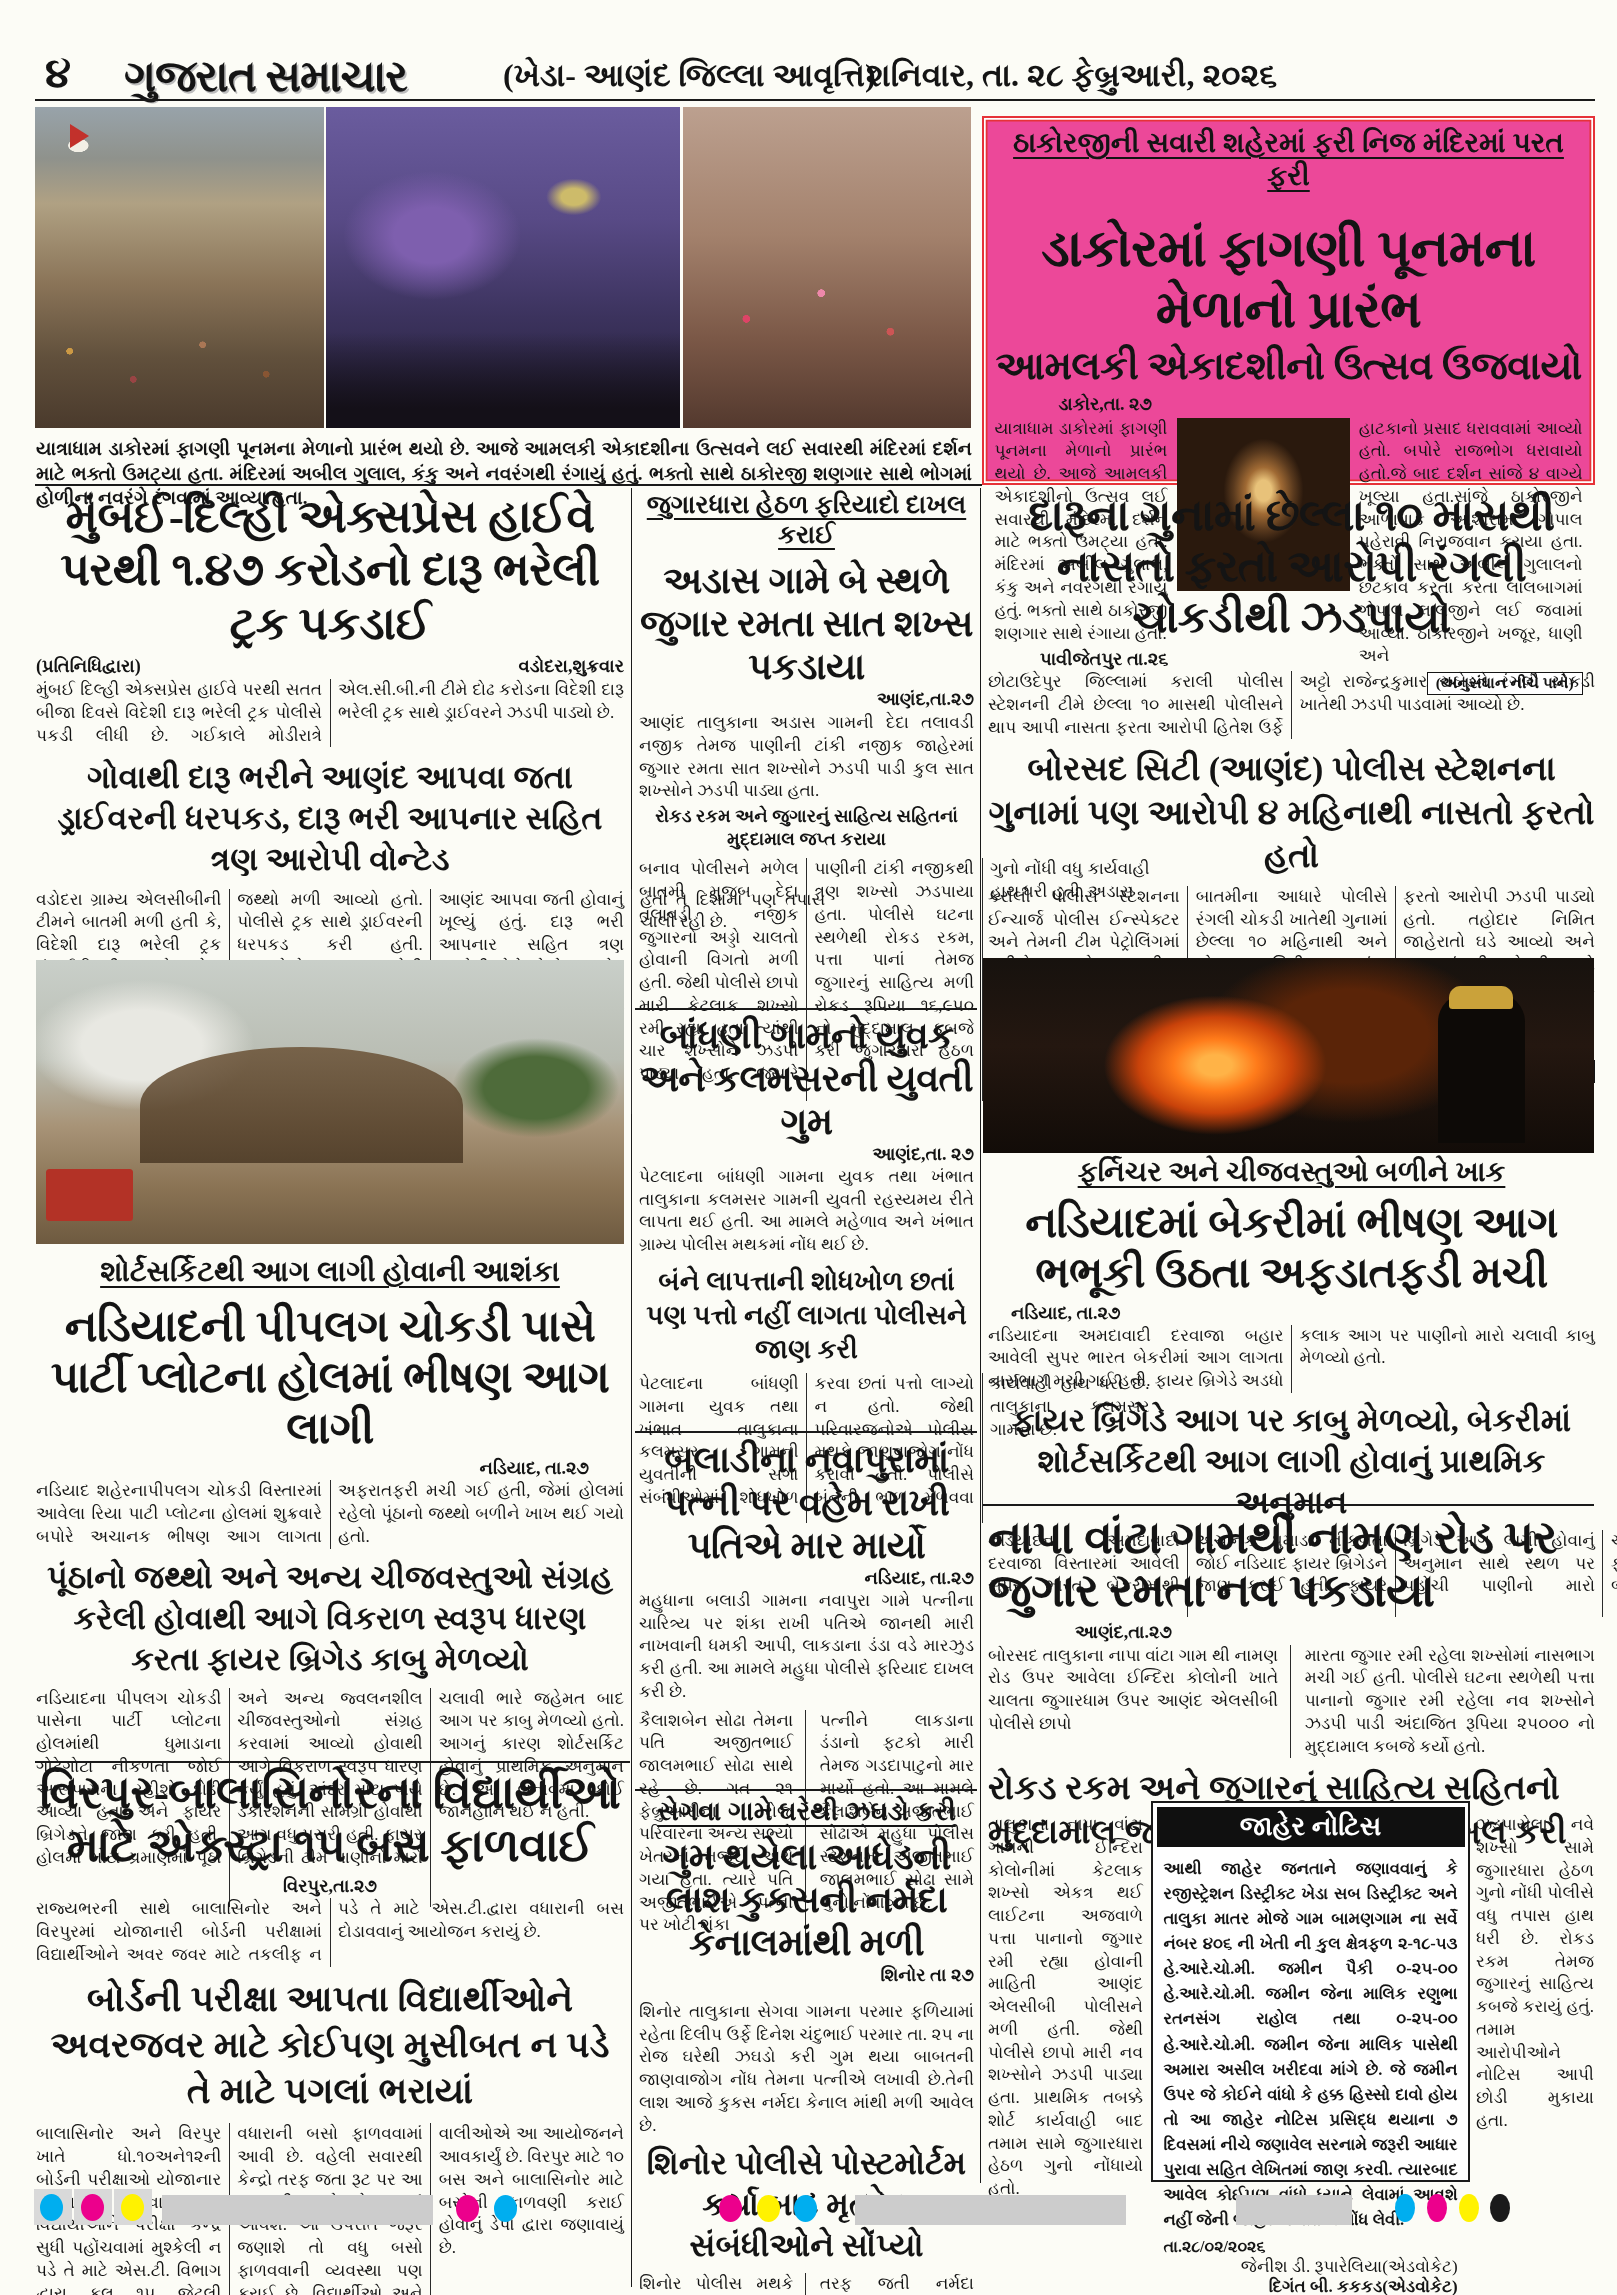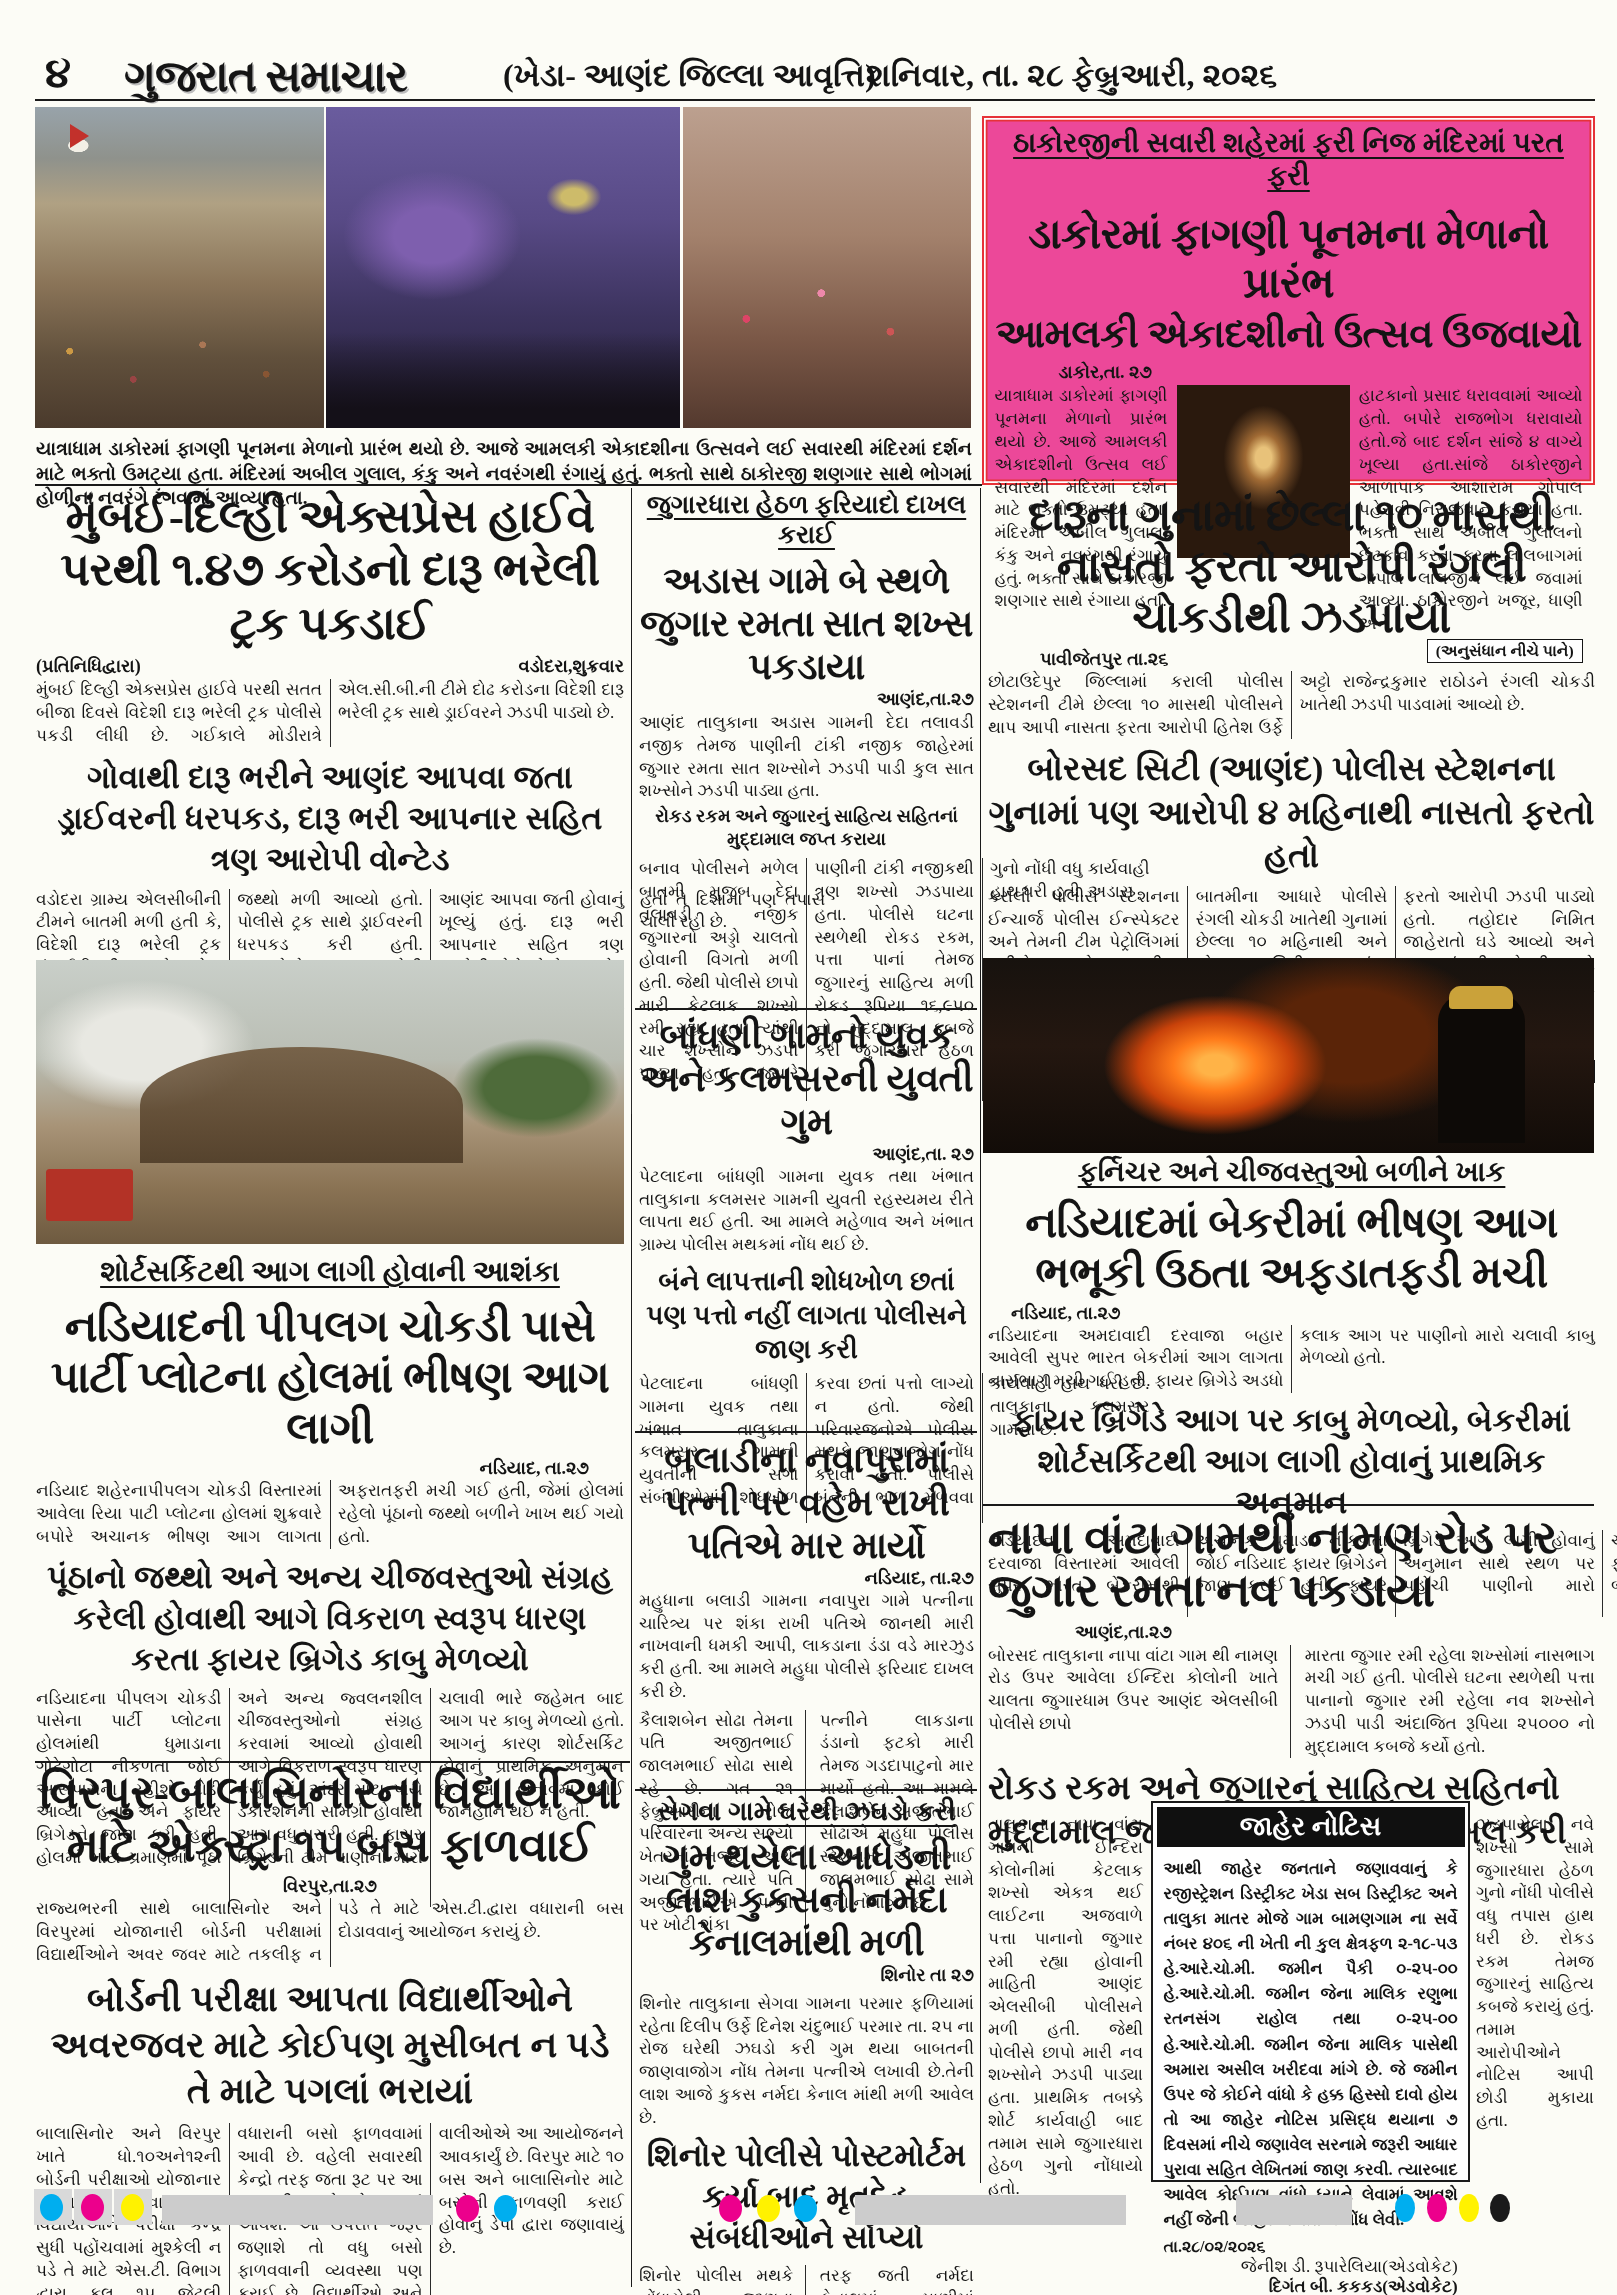--- a/index.html
+++ b/index.html
@@ -59,21 +59,21 @@
       radial-gradient(9.2px 9.2px at 22% 66%, #d46 0 40%, transparent 44%),
       radial-gradient(9.2px 9.2px at 48% 58%, #e8a 0 40%, transparent 44%),
       radial-gradient(9.2px 9.2px at 72% 70%, #c55 0 40%, transparent 44%),
       linear-gradient(180deg,#bca08f 0%,#a3816c 40%,#7b5847 72%,#53392e 100%)"></div>
 
   <div class="abs capt" style="left:36px;top:437px;width:936px">યાત્રાધામ ડાકોરમાં ફાગણી પૂનમના મેળાનો પ્રારંભ થયો છે. આજે આમલકી એકાદશીના ઉત્સવને લઈ સવારથી મંદિરમાં દર્શન માટે ભક્તો ઉમટ્યા હતા. મંદિરમાં અબીલ ગુલાલ, કંકુ અને નવરંગથી રંગાયું હતું. ભક્તો સાથે ઠાકોરજી શણગાર સાથે ભોગમાં હોળીના નવરંગે રંગવામાં આવ્યા હતા.</div>
   <div class="rule" style="left:35px;top:484px;width:947px;height:1.7px"></div>
 
   <div class="abs" style="left:982px;top:116px;width:613px;height:369px;background:#ec4899;border:2.3px solid #e63238;box-shadow:0 0 0 1.7px #fff inset, 0 0 0 3.5px #e63238 inset;padding:9.2px 10.4px">
     <div class="kicker" style="font-size:28px">ઠાકોરજીની સવારી શહેરમાં ફરી નિજ મંદિરમાં પરત ફરી</div>
-    <div class="hl" style="font-size:42px;margin-top:17px">ડાકોરમાં ફાગણી પૂનમના મેળાનો પ્રારંભ</div>
+    <div class="hl" style="font-size:52px;margin-top:26px">ડાકોરમાં ફાગણી પૂનમના મેળાનો પ્રારંભ</div>
     <div class="hl" style="font-size:39px;margin-top:3.5px">આમલકી એકાદશીનો ઉત્સવ ઉજવાયો</div>
     <div class="dateline" style="text-align:left;margin:5.8px 0 0 64px">ડાકોર,તા. ૨૭</div>
     <div style="display:flex;gap:9.2px;margin-top:2.3px">
       <div class="bodytxt" style="width:173px">યાત્રાધામ ડાકોરમાં ફાગણી પૂનમના મેળાનો પ્રારંભ થયો છે. આજે આમલકી એકાદશીનો ઉત્સવ લઈ સવારથી મંદિરમાં દર્શન માટે ભક્તો ઉમટ્યા હતા. મંદિરમાં અબીલ ગુલાલ, કંકુ અને નવરંગથી રંગાયું હતું. ભક્તો સાથે ઠાકોરજી શણગાર સાથે રંગાયા હતા.</div>
       <div class="photo" style="position:relative;width:173px;height:173px;flex:none;background:
           radial-gradient(40px 52px at 50% 42%, #e8c27a 0 20%, #a06a34 45%, #5a3a1e 75%, #2a190d 100%)"></div>
       <div class="bodytxt" style="flex:1">હાટકાનો પ્રસાદ ધરાવવામાં આવ્યો હતો. બપોરે રાજભોગ ધરાવાયો હતો.જે બાદ દર્શન સાંજે ૪ વાગ્યે ખૂલ્યા હતા.સાંજે ઠાકોરજીને આળાપાક આશારામ ગોપાલ પહેરાવી નિરાજવાન કરાયા હતા. ભક્તો સાથે અબીલ ગુલાલનો છંટકાવ કરતા કરતા લાલબાગમાં ગોપાલ લાલજીને લઈ જવામાં આવ્યા. ઠાકોરજીને ખજૂર, ધાણી અને</div>
     </div>
     <div style="text-align:right;margin-top:3.5px"><span class="tag">(અનુસંધાન નીચે પાને)</span></div>
   </div>
@@ -146,21 +146,21 @@
       <div class="bodytxt" style="flex:1;border-right:0.9px solid #2a2a2a;padding-right:11.6px">કૈલાશબેન સોઢા તેમના પતિ અજીતભાઈ જાલમભાઈ સોઢા સાથે રહે છે. ગત ૨૧ ફેબ્રુઆરીના રોજ પરિવારના અન્ય સભ્યો ખેતરમાં મજૂરી અર્થે ગયા હતા. ત્યારે પતિ અજીતભાઈએ પત્ની પર ખોટી શંકા</div>
       <div class="bodytxt" style="flex:1">પત્નીને લાકડાના ડંડાનો ફટકો મારી તેમજ ગડદાપાટુનો માર માર્યો હતો. આ મામલે કૈલાશબેન અજીતભાઈ સોઢાએ મહુધા પોલીસ સ્ટેશનમાં અજીતભાઈ જાલમભાઈ સોઢા સામે ગુનો નોંધાવ્યો છે.</div>
     </div>
   </div>
   <div class="rule" style="left:635px;top:1789px;width:342px;height:1.7px"></div>
 
   <div class="abs" style="left:639px;top:1796px;width:335px">
     <div class="kicker" style="font-size:26.6px">સેગવા ગામે ઘરેથી ઝઘડો કરી</div>
     <div class="hl" style="font-size:37px;margin-top:9.2px">ગુમ થયેલા આધેડની લાશ કુકસની નર્મદા કેનાલમાંથી મળી</div>
     <div class="dateline">શિનોર તા ૨૭</div>
-    <div class="bodytxt" style="margin-top:7px">શિનોર તાલુકાના સેગવા ગામના પરમાર ફળિયામાં રહેતા દિલીપ ઉર્ફે દિનેશ ચંદુભાઈ પરમાર તા. ૨૫ ના રોજ ઘરેથી ઝઘડો કરી ગુમ થયા બાબતની જાણવાજોગ નોંધ તેમના પત્નીએ લખાવી છે.તેની લાશ આજે કુકસ નર્મદા કેનાલ માંથી મળી આવેલ છે.</div>
+    <div class="bodytxt" style="margin-top:15px">શિનોર તાલુકાના સેગવા ગામના પરમાર ફળિયામાં રહેતા દિલીપ ઉર્ફે દિનેશ ચંદુભાઈ પરમાર તા. ૨૫ ના રોજ ઘરેથી ઝઘડો કરી ગુમ થયા બાબતની જાણવાજોગ નોંધ તેમના પત્નીએ લખાવી છે.તેની લાશ આજે કુકસ નર્મદા કેનાલ માંથી મળી આવેલ છે.</div>
     <div class="sub" style="font-size:32px;margin-top:5.8px">શિનોર પોલીસે પોસ્ટમોર્ટમ કર્યા બાદ મૃતદેહ સંબંધીઓને સોંપ્યો</div>
     <div style="display:flex;gap:14px;margin-top:7px">
       <div class="bodytxt" style="flex:1;border-right:0.9px solid #2a2a2a;padding-right:11.6px">શિનોર પોલીસ મથકે નોંધાયેલી જાણવા જોગ મુજબ સેગવા ગામમાં પરમાર ફળિયામાં રહેતા દિલીપ ઉર્ફે દિનેશ ચંદુભાઈ પરમાર (ઉ.વ ૪૧) ને ઘરે પત્ની સાથે ઝઘડો થતાં તા.૨૫ ના રોજ</div>
       <div class="bodytxt" style="flex:1">તરફ જતી નર્મદા કેનાલમાં પાણીમાં પડીને ગુમ થયાની ફરિયાદ તેમની પત્ની લક્ષીબેને શિનોર પોલીસ સ્ટેશનને આપી હતી.જેની તપાસ કરતા ગઈકાલે કરજણ તથા વડોદરાની ફાયર ટીમ દ્વારા તપાસ</div>
     </div>
 
   </div>
 
   <div class="abs" style="left:988px;top:490px;width:607px">
     <div class="hl" style="font-size:44px">દારૂના ગુનામાં છેલ્લા ૧૦ માસથી નાસતો ફરતો આરોપી રંગલી ચોકડીથી ઝડપાયો</div>

